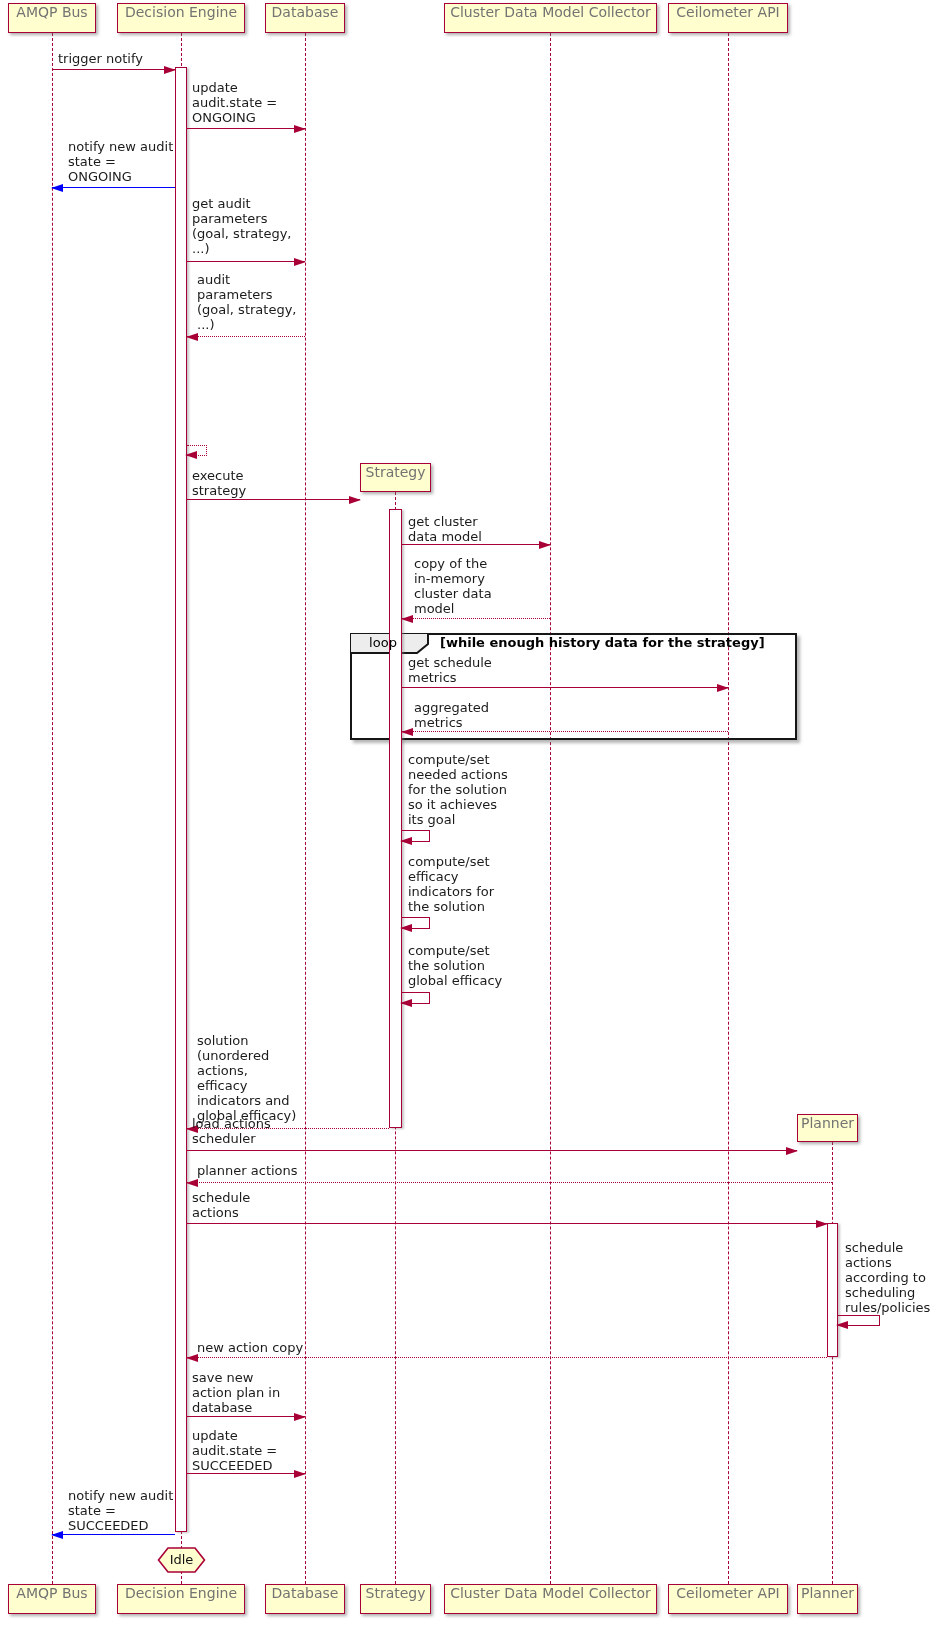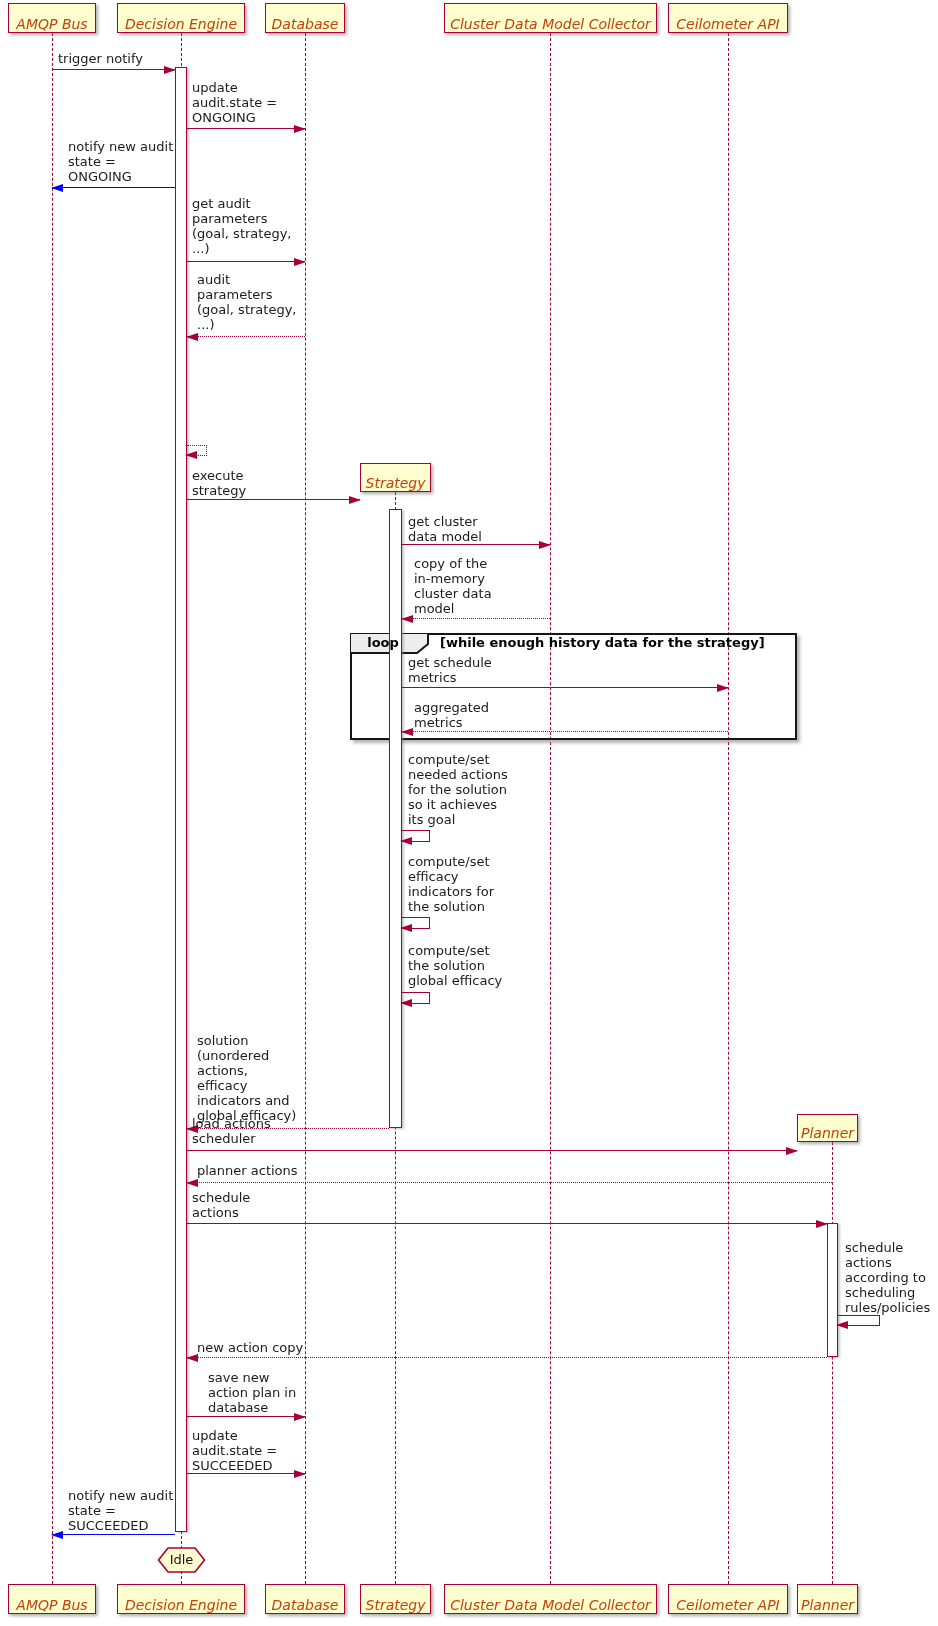--- a/index.html
+++ b/index.html
@@ -18,24 +18,24 @@
   .arrow.blue{border-top-color:var(--blue);}
   .head-r,.head-l{position:absolute;width:0;height:0;border-top:4px solid transparent;border-bottom:4px solid transparent;}
   .head-r{right:-1px;top:-4px;border-left:12px solid var(--arrow);}
   .head-l{left:-1px;top:-4px;border-right:12px solid var(--arrow);}
   .arrow.blue .head-l{border-right-color:var(--blue);}
   .self{position:absolute;border:1px solid var(--arrow);border-left:none;z-index:4;box-sizing:border-box;}
   .self.dotted{border-style:dotted;border-left:none;}
   .self .head-l{left:-2px;top:auto;bottom:-4px;}
   .msg{position:absolute;font-size:13px;line-height:15px;color:#1b1b1b;white-space:pre-line;z-index:5;}
   .bold{font-weight:bold;color:#000;}
-  .pbox{position:absolute;height:30px;background:var(--fill);border:1.6px solid var(--border);box-shadow:2px 2px 3px rgba(110,110,110,.55);display:flex;align-items:flex-end;justify-content:center;font-size:14px;color:#c2410c;box-sizing:border-box;z-index:6;white-space:nowrap;font-style:italic;}
+  .pbox{position:absolute;height:30px;background:var(--fill);border:1.6px solid var(--border);box-shadow:2px 2px 3px rgba(110,110,110,.55);display:flex;align-items:flex-start;justify-content:center;font-size:14px;color:#737373;box-sizing:border-box;z-index:6;white-space:nowrap;}
   .hexlabel{position:absolute;font-size:13px;color:#121212;text-align:center;z-index:6;}
   .hex{position:absolute;z-index:5;}
-  .pentlabel{position:absolute;font-weight:bold;font-size:13px;color:#000;text-align:center;z-index:4;}
+  .pentlabel{position:absolute;font-weight:normal;font-size:13px;color:#000;text-align:center;z-index:4;}
 </style>
 </head>
 <body>
 
 <div id="diagram">
 
   <div class="life" style="left:52px;top:33px;height:1551px"></div>
   <div class="life" style="left:181px;top:33px;height:1551px"></div>
   <div class="life" style="left:305px;top:33px;height:1551px"></div>
   <div class="life" style="left:395px;top:492px;height:1092px"></div>
@@ -173,21 +173,21 @@
 scheduler</div>
   <div class="msg" style="left:197px;top:1163px">planner actions</div>
   <div class="msg" style="left:192px;top:1190px">schedule
 actions</div>
   <div class="msg" style="left:845px;top:1240px">schedule
 actions
 according to
 scheduling
 rules/policies</div>
   <div class="msg" style="left:197px;top:1340px">new action copy</div>
-  <div class="msg" style="left:208px;top:1370px">save new
+  <div class="msg" style="left:192px;top:1370px">save new
 action plan in
 database</div>
   <div class="msg" style="left:192px;top:1428px">update
 audit.state =
 SUCCEEDED</div>
   <div class="msg" style="left:68px;top:1488px">notify new audit
 state =
 SUCCEEDED</div>
 
   <svg class="hex" style="left:157px;top:1547px" width="49" height="26">

